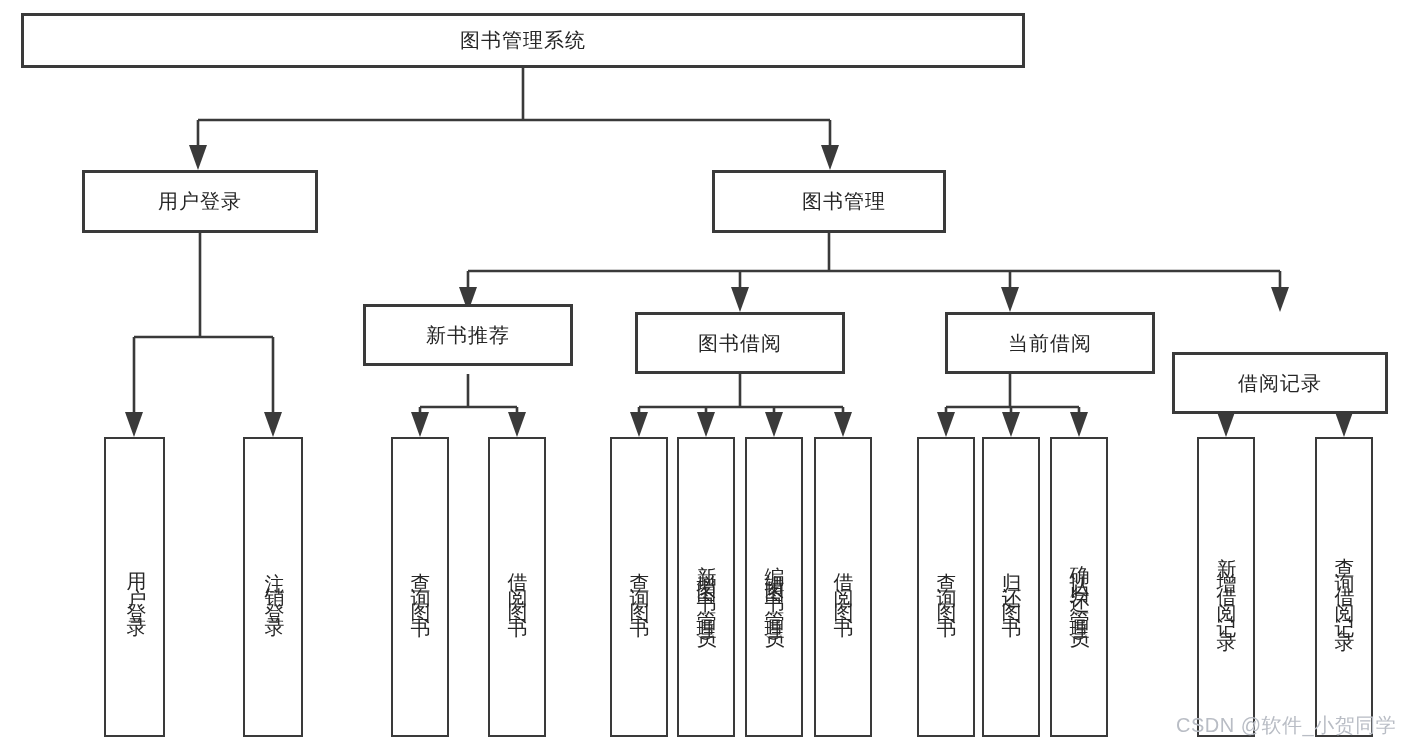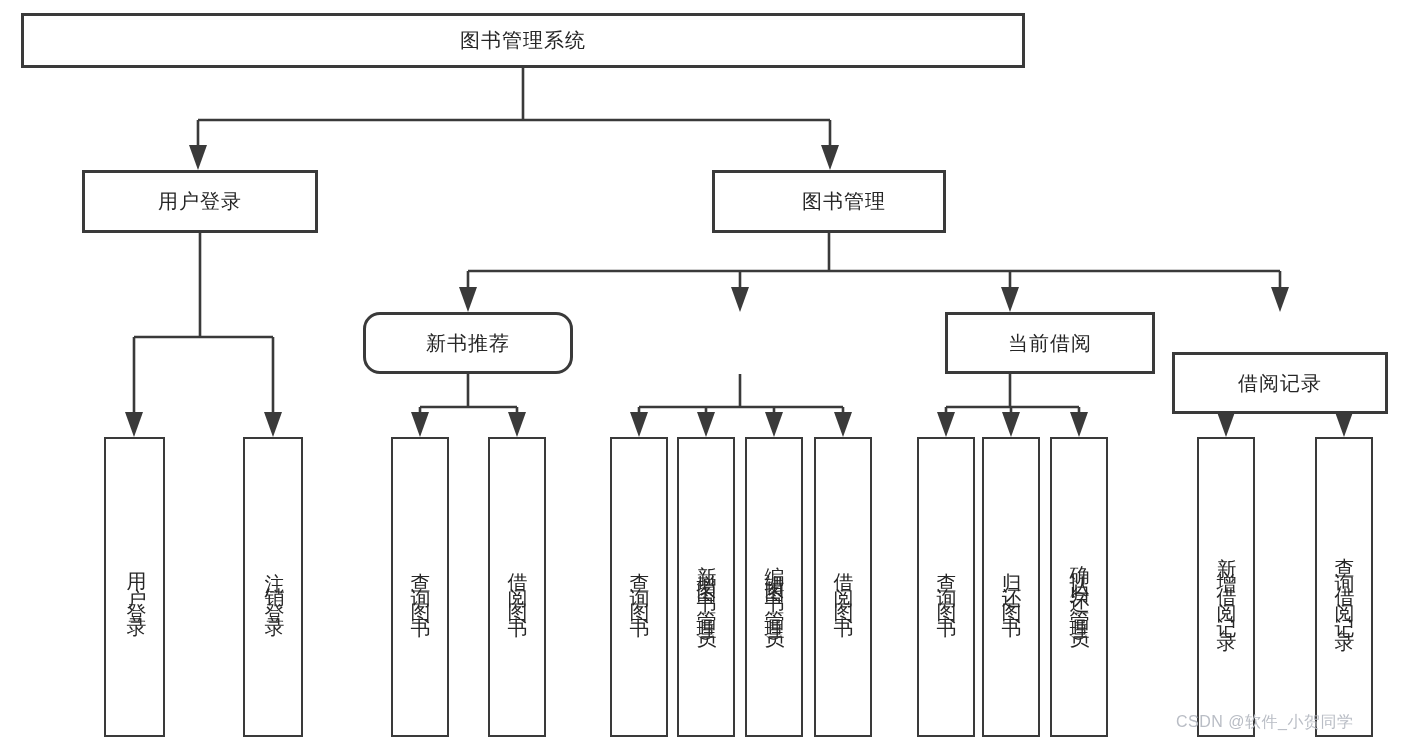--- a/index.html
+++ b/index.html
@@ -32,21 +32,21 @@
     border:2px solid var(--line);background:#fff;
     top:437px;height:300px;width:58px;
     writing-mode:vertical-rl;text-orientation:mixed;
     text-align:center;line-height:52px;
     font-size:20px;letter-spacing:15px;
     overflow:hidden;
   }
   .vbox.long{letter-spacing:9px;padding-top:6px;}
   #watermark{
     position:absolute;left:1176px;top:712px;
-    font-size:16px;color:var(--watermark);
+    font-size:20px;color:var(--watermark);
     white-space:nowrap;z-index:5;letter-spacing:0.5px;
   }
 </style>
 </head>
 <body>
 
 <div id="stage">
 
   <svg id="connectors" viewBox="0 0 1405 747" xmlns="http://www.w3.org/2000/svg">
     <g>
@@ -89,21 +89,22 @@
       <polygon points="1217,412 1235,412 1226,437"></polygon>
       <polygon points="1335,412 1353,412 1344,437"></polygon>
     </g>
   </svg>
 
   <div class="box" style="left:21px;top:13px;width:1004px;height:55px;">图书管理系统</div>
 
   <div class="box" style="left:82px;top:170px;width:236px;height:63px;">用户登录</div>
   <div class="box" style="left:712px;top:170px;width:234px;height:63px;padding-left:30px;">图书管理</div>
 
-  <div class="box" style="left:363px;top:312px;width:210px;height:62px;border-radius:17px;">新书推荐</div>
+  <div class="box" style="left:363px;top:304px;width:210px;height:62px;">新书推荐</div>
+  <div class="box" style="left:635px;top:312px;width:210px;height:62px;">图书借阅</div>
   <div class="box" style="left:905px;top:312px;width:210px;height:62px;margin-left:40px;">当前借阅</div>
   <div class="box" style="left:1172px;top:312px;width:216px;height:62px;margin-top:40px;">借阅记录</div>
 
   <div class="vbox" style="left:104px;width:61px;">用户登录</div>
   <div class="vbox" style="left:243px;width:60px;">注销登录</div>
 
   <div class="vbox" style="left:391px;">查询图书</div>
   <div class="vbox" style="left:488px;">借阅图书</div>
 
   <div class="vbox" style="left:610px;">查询图书</div>

